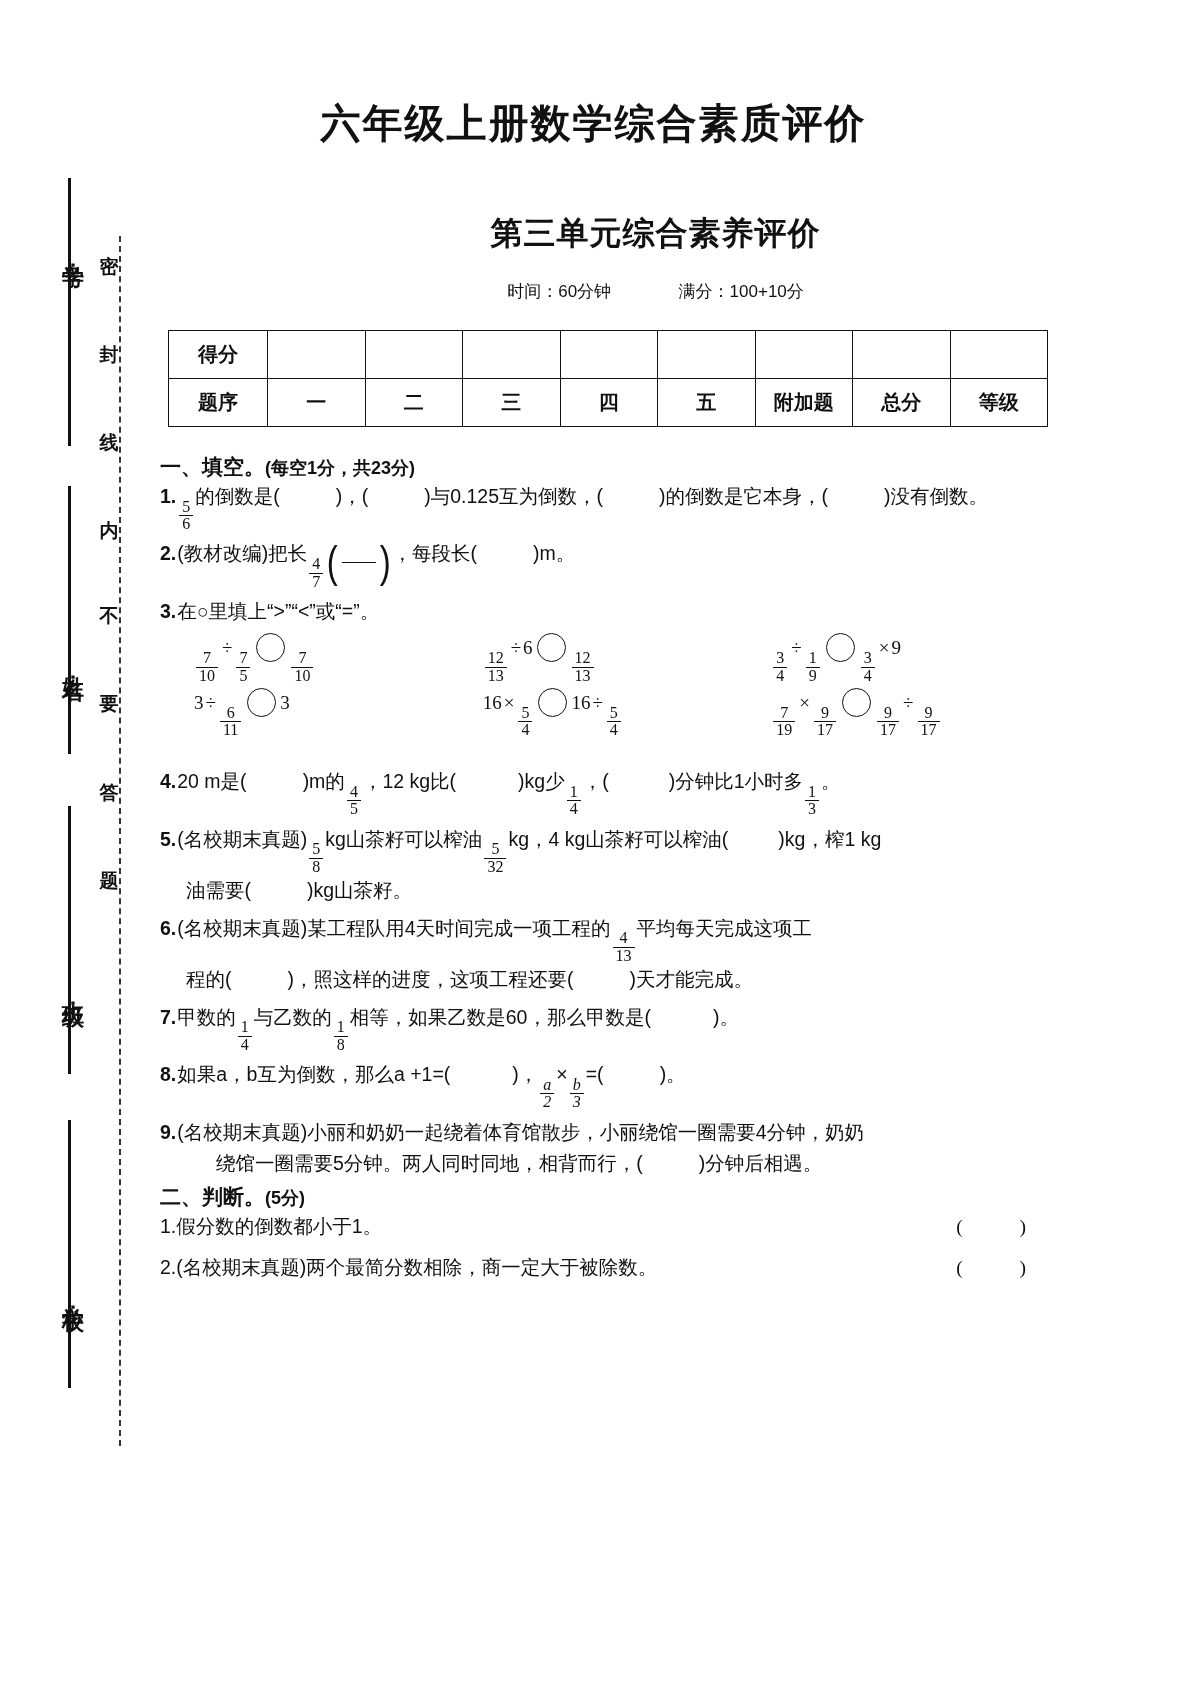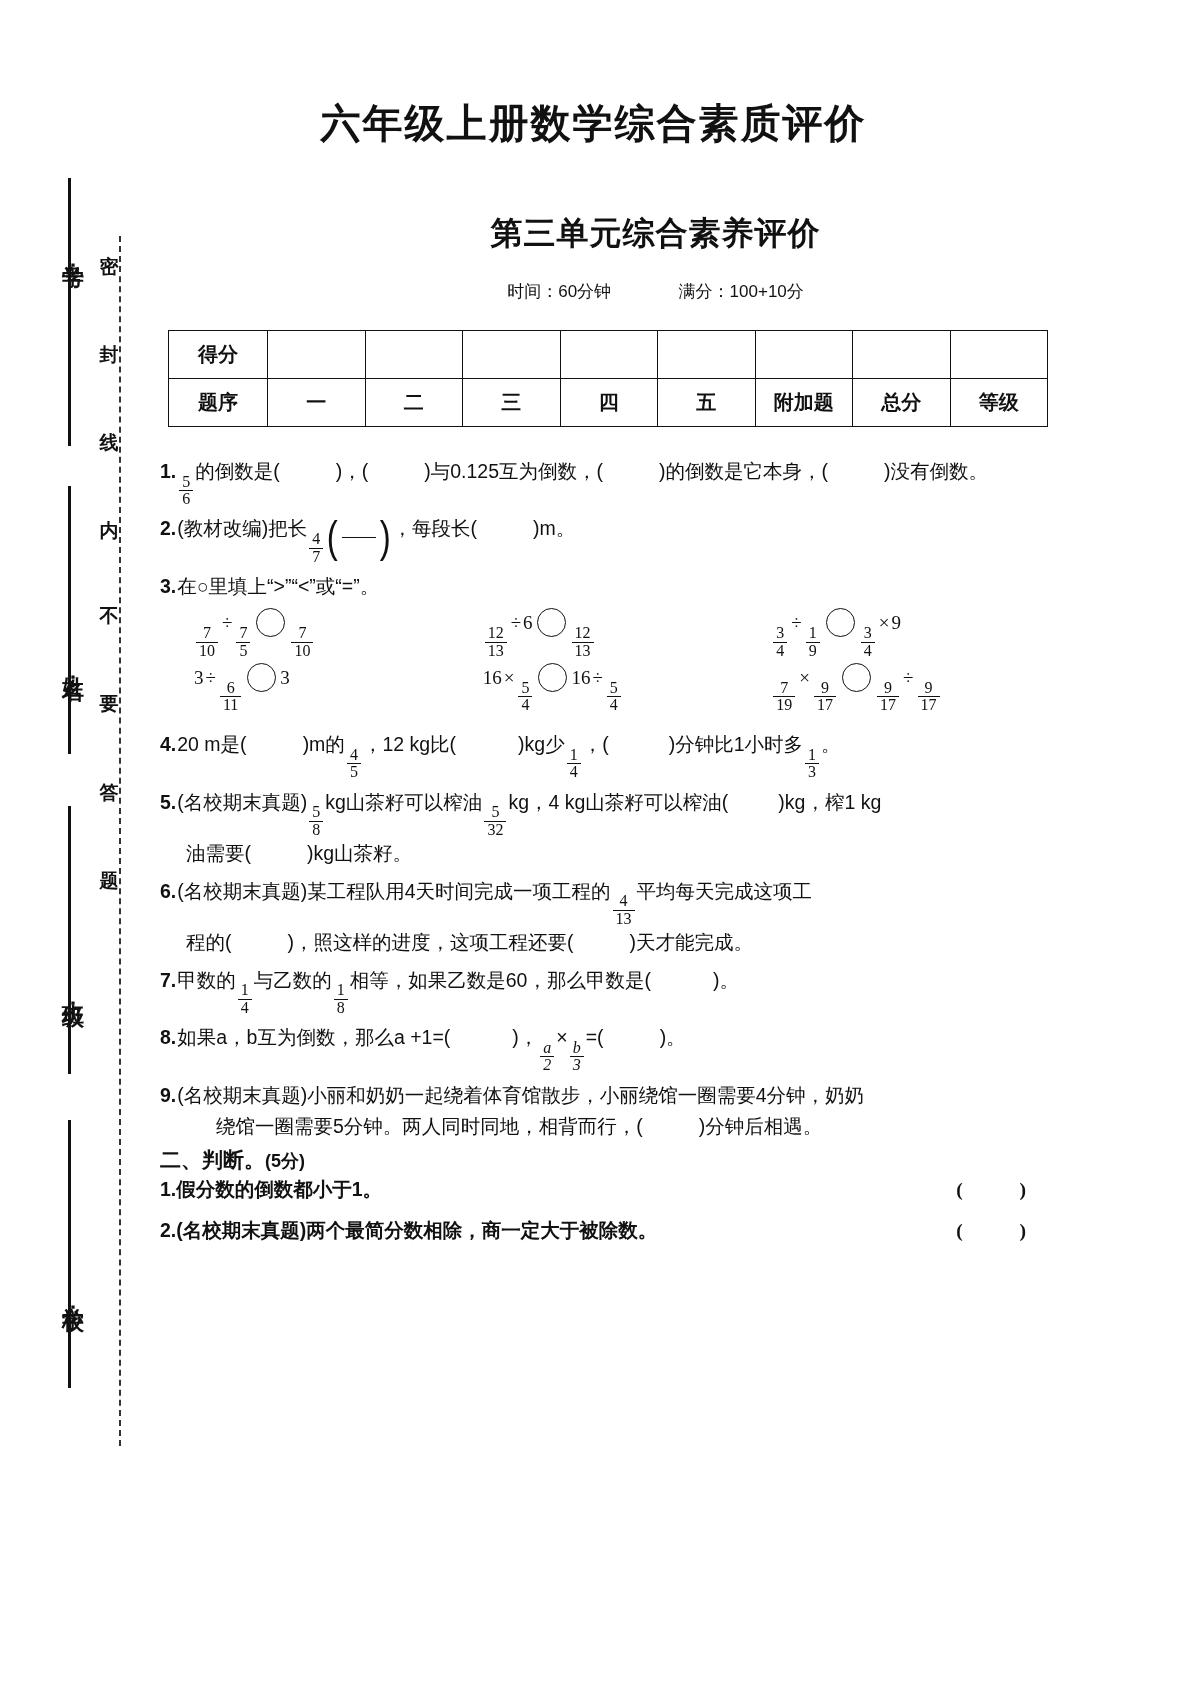--- a/index.html
+++ b/index.html
@@ -145,21 +145,20 @@
   .cmp-cell .op{margin:0 2px;}
 
   
   .tf{
     position:relative;
     padding-left:26px;
     margin:0 0 10px 0;
     font-size:19.5px;
     font-family:"Liberation Sans","DejaVu Sans",sans-serif;
     line-height:1.6;
-    font-weight:bold;
   }
   .tf .answer{
     position:absolute;right:8px;top:0;
     font-family:"Liberation Serif",serif;
     letter-spacing:26px;
   }
 </style>
 </head>
 <body>
 
@@ -220,20 +219,23 @@
       <td>五</td>
       <td>附加题</td>
       <td>总分</td>
       <td>等级</td>
     </tr>
   </tbody>
     </table>
 
   <div class="content">
 
+    <div class="sec-head">
+      <span>一、填空。</span><span class="small">(每空1分，共23分)</span>
+    </div>
 
     <div class="q">
       <span class="num">1.</span><span class="frac">
           <span class="n">5</span>
           <span class="d">6</span>
         </span><span>的倒数是(</span><span class="blank" style="width:56px"></span><span>)，(</span><span class="blank" style="width:56px"></span><span>)与0.125互为倒数，(</span><span class="blank" style="width:56px"></span><span>)的倒数是它本身，(</span><span class="blank" style="width:56px"></span><span>)没有倒数。</span>
     </div>
 
     <div class="q">
       <span class="num">2.</span><span>(教材改编)把长</span><span class="frac">
@@ -300,21 +302,21 @@
             </span><span class="circ"></span><span class="frac">
               <span class="n">9</span>
               <span class="d">17</span>
             </span><span class="op">÷</span><span class="frac">
               <span class="n">9</span>
               <span class="d">17</span>
             </span></div>
         </div>
       </div>
 
-    <div class="q" style="margin-top:16px">
+    <div class="q" style="margin-top:28px">
       <span class="num">4.</span><span>20 m是(</span><span class="blank" style="width:56px"></span><span>)m的</span><span class="frac">
           <span class="n">4</span>
           <span class="d">5</span>
         </span><span>，12 kg比(</span><span class="blank" style="width:62px"></span><span>)kg少</span><span class="frac">
           <span class="n">1</span>
           <span class="d">4</span>
         </span><span>，(</span><span class="blank" style="width:60px"></span><span>)分钟比1小时多</span><span class="frac">
           <span class="n">1</span>
           <span class="d">3</span>
         </span><span>。</span>

